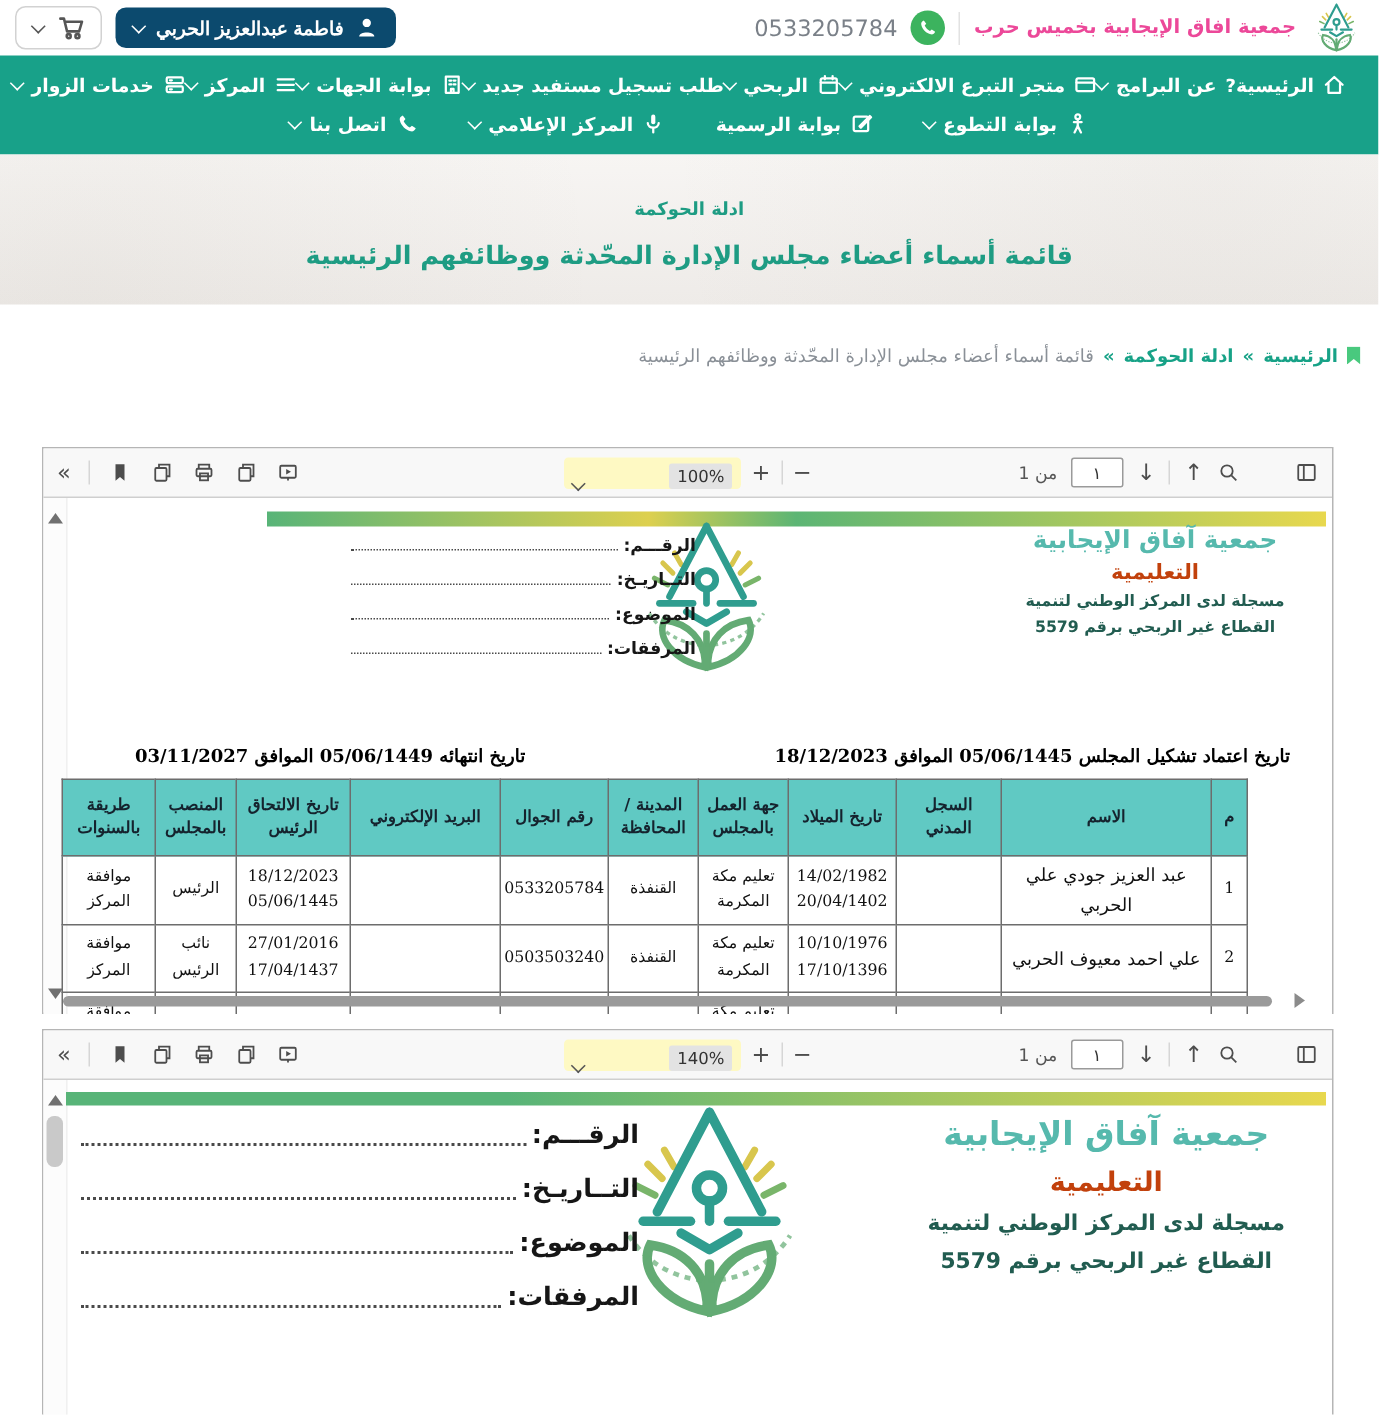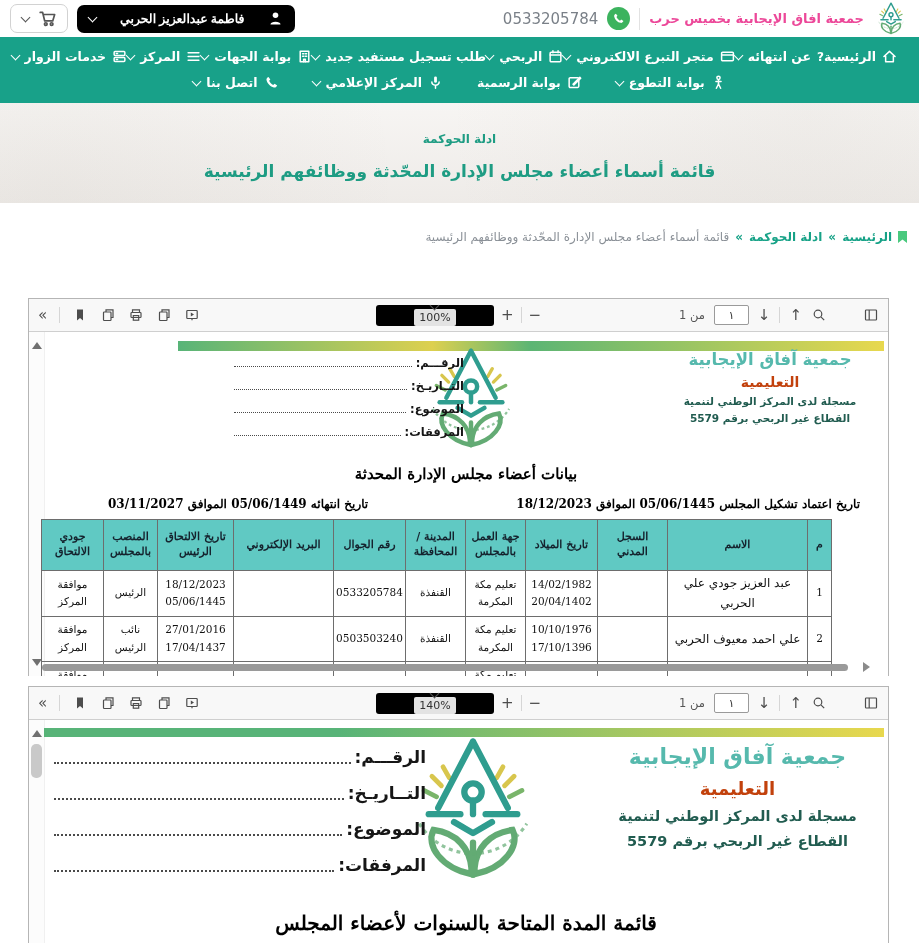--- a/index.html
+++ b/index.html
@@ -11,21 +11,21 @@
   
   .topbar{height:37px;display:flex;align-items:center;justify-content:space-between;padding:0 10px;background:#fff;}
   .brand-group{display:flex;align-items:center;gap:9px;}
   .logo-sm{width:36px;height:36px;}
   .org-name{color:#ec4899;font-weight:bold;font-size:13px;white-space:nowrap;}
   .v-divider{width:1px;height:22px;background:#e2e2e2;}
   .phone-circle{width:23px;height:23px;border-radius:50%;background:#3cb35e;display:flex;align-items:center;justify-content:center;}
   .phone-circle svg{width:13px;height:13px;fill:#fff;}
   .phone-number{color:#7a8088;font-size:15px;direction:ltr;}
   .user-group{display:flex;align-items:center;gap:9px;}
-  .user-btn{background:#000000;color:#fff;border:none;border-radius:7px;padding:6px 12px;display:flex;align-items:center;gap:24px;font-size:12.5px;font-weight:bold;cursor:pointer;font-family:Liberation Serif, serif;}
+  .user-btn{background:#0c4a6e;color:#fff;border:none;border-radius:7px;padding:6px 12px;display:flex;align-items:center;gap:8px;font-size:12.5px;font-weight:bold;cursor:pointer;font-family:Liberation Sans, sans-serif;}
   .cart-btn{background:#fff;border:1px solid #d2d2d2;border-radius:7px;padding:5px 11px;display:flex;align-items:center;gap:10px;cursor:pointer;}
   .chev{width:6px;height:6px;border-left:1.7px solid #fff;border-bottom:1.7px solid #fff;transform:rotate(-45deg);margin-top:-3px;flex:0 0 auto;}
   .chev.dark{border-color:#555;}
   
   .mainnav{background:#18a189;color:#fff;padding:9px 0 11px;}
   .nav-row{display:flex;align-items:center;}
   .nav-row1{justify-content:space-between;padding:3px 22px 9px;}
   .nav-row2{justify-content:center;gap:34px;padding:2px 0;}
   .nav-item{display:flex;align-items:center;gap:6px;font-size:12.5px;font-weight:bold;white-space:nowrap;cursor:pointer;}
   .nico{width:15px;height:15px;flex:0 0 auto;}
@@ -53,21 +53,21 @@
   .pdf-toolbar{direction:ltr;height:32px;background:#f8f8f8;border-bottom:1px solid #cfcfcf;display:flex;align-items:center;padding:0 9px;}
   .tb-left{display:flex;align-items:center;gap:12px;flex:1;}
   .tb-center{display:flex;align-items:center;gap:7px;}
   .tb-right{display:flex;align-items:center;gap:9px;flex:1;justify-content:flex-end;}
   .tbico{width:16px;height:16px;display:flex;align-items:center;justify-content:center;cursor:pointer;}
   .tbico svg{width:14px;height:14px;}
   .tbico svg *{stroke:#4d4d4d;fill:none;stroke-width:1.2;}
   .tbico svg .fil{fill:#4d4d4d;stroke:none;}
   .tb-txt{color:#4d4d4d;font-size:15px;line-height:1;cursor:pointer;user-select:none;}
   .tb-sep{width:1px;height:16px;background:#d6d6d6;}
-  .zoom-select{width:106px;height:21px;background:#000000;border-radius:3px;display:flex;align-items:center;justify-content:space-between;padding:0 6px;cursor:pointer;flex-direction:column;}
+  .zoom-select{width:106px;height:21px;background:#fef9c3;border-radius:3px;display:flex;align-items:flex-end;justify-content:space-between;padding:0 6px;cursor:pointer;}
   .zoom-label{background:#e3e3e3;font-size:11px;color:#333;padding:2px 5px;border-radius:2px;}
   .page-of{color:#555;font-size:11.5px;margin-left:24px;}
   .page-input{width:29px;height:16px;border:1px solid #9a9a9a;border-radius:2px;text-align:center;font-size:11px;color:#333;background:#fff;font-family:inherit;}
   .tb-gap{width:18px;}
   .pdf-body{position:relative;background:#fff;overflow:hidden;direction:rtl;}
   #viewer1 .pdf-body{height:344px;}
   #viewer2 .pdf-body{height:266px;}
   .vscroll{position:absolute;left:0;top:0;bottom:0;width:15px;background:#fcfcfc;border-left:none;border-right:1px solid #f0f0f0;cursor:pointer;}
   .arr-up,.arr-dn{position:absolute;left:3px;width:0;height:0;border-left:5px solid transparent;border-right:5px solid transparent;}
   .arr-up{top:10px;border-bottom:7px solid #707070;}
@@ -102,21 +102,21 @@
   .f-label{font-weight:bold;color:#161616;white-space:nowrap;}
   .v1 .f-label{font-size:11.5px;}
   .v2 .f-label{font-size:17px;}
   .f-dots{flex:1;border-bottom:2px dotted #4a4a4a;margin-bottom:3px;}
   .v1 .f-dots{border-bottom-width:1.5px;}
   .doc-title{position:absolute;width:100%;text-align:center;font-family:"DejaVu Serif","Liberation Serif",serif;font-weight:bold;color:#000;}
   .v1 .doc-title{top:133px;font-size:15px;}
   .v2 .doc-title{top:191px;font-size:20px;}
   .dates-line{position:absolute;top:165px;left:0;right:0;font-family:"DejaVu Serif","Liberation Serif",serif;font-weight:bold;font-size:12px;color:#000;}
   .date-right{position:absolute;right:28px;white-space:nowrap;}
-  .date-left{position:absolute;left:64px;white-space:nowrap;text-align:center;}
+  .date-left{position:absolute;left:46px;white-space:nowrap;text-align:center;}
   .board-table{position:absolute;top:187px;right:56px;width:784px;border-collapse:collapse;table-layout:fixed;
     font-family:"DejaVu Serif","Liberation Serif",serif;}
   .board-table th,.board-table td{border:1px solid #6d6d6d;text-align:center;vertical-align:middle;white-space:pre-line;padding:2px 2px;}
   .board-table th{background:#60c9c3;color:#15232e;font-size:11px;font-weight:bold;height:46px;line-height:1.35;}
   .board-table td{color:#111;font-size:10.5px;height:40px;line-height:1.7;}
   .board-table td:nth-child(2){font-size:12px;}
 </style>
 </head>
 <body>
 
@@ -186,21 +186,21 @@
 <nav class="mainnav">
   <div class="nav-row nav-row1">
     <div class="nav-item">
       <svg class="nico" viewBox="0 0 14 14">
           <path d="M1.8 7 L7 2.2 L12.2 7 M3.4 6.2 V12 H10.6 V6.2"></path>
         </svg>
       <span>الرئيسية</span>
     </div>
     <div class="nav-item">
       <span class="q-ico">?</span>
-      <span>عن انتهائه</span>
+      <span>عن البرامج</span>
       <span class="chev"></span>
     </div>
     <div class="nav-item">
       <svg class="nico" viewBox="0 0 14 14">
           <rect x="1.5" y="3" width="11" height="8" rx="1"></rect>
           <line x1="1.5" y1="5.6" x2="12.5" y2="5.6"></line>
         </svg>
       <span>متجر التبرع الالكتروني</span>
       <span class="chev"></span>
     </div>
@@ -395,21 +395,20 @@
           </div>
         <div class="field-row">
             <span class="f-label">الموضوع:</span>
             <span class="f-dots"></span>
           </div>
         <div class="field-row">
             <span class="f-label">المرفقات:</span>
             <span class="f-dots"></span>
           </div>
       </div>
-      <div class="doc-title">بيانات أعضاء مجلس الإدارة المحدثة</div>
       <div class="dates-line">
         <span class="date-right">تاريخ اعتماد تشكيل المجلس  05/06/1445    الموافق 18/12/2023</span>
         <span class="date-left">تاريخ انتهائه  05/06/1449    الموافق 03/11/2027</span>
       </div>
       <table class="board-table">
         <colgroup>
           <col style="width:24px">
             <col style="width:140px">
             <col style="width:70px">
             <col style="width:72px">
@@ -426,21 +425,21 @@
               <th>م</th>
               <th>الاسم</th>
               <th>السجل المدني</th>
               <th>تاريخ الميلاد</th>
               <th>جهة العمل بالمجلس</th>
               <th>المدينة / المحافظة</th>
               <th>رقم الجوال</th>
               <th>البريد الإلكتروني</th>
               <th>تاريخ الالتحاق الرئيس</th>
               <th>المنصب بالمجلس</th>
-              <th>جودي الالتحاق</th>
+              <th>طريقة بالسنوات</th>
             </tr>
           </thead>
         <tbody>
             <tr>
               <td>1</td>
               <td>عبد العزيز جودي علي الحربي</td>
               <td></td>
               <td>14/02/1982
 20/04/1402</td>
               <td>تعليم مكة
@@ -589,16 +588,15 @@
           </div>
         <div class="field-row">
             <span class="f-label">الموضوع:</span>
             <span class="f-dots"></span>
           </div>
         <div class="field-row">
             <span class="f-label">المرفقات:</span>
             <span class="f-dots"></span>
           </div>
       </div>
-      <div class="doc-title">قائمة المدة المتاحة بالسنوات لأعضاء المجلس</div>
     </div>
   </div>
 </section>
 
 </body></html>

